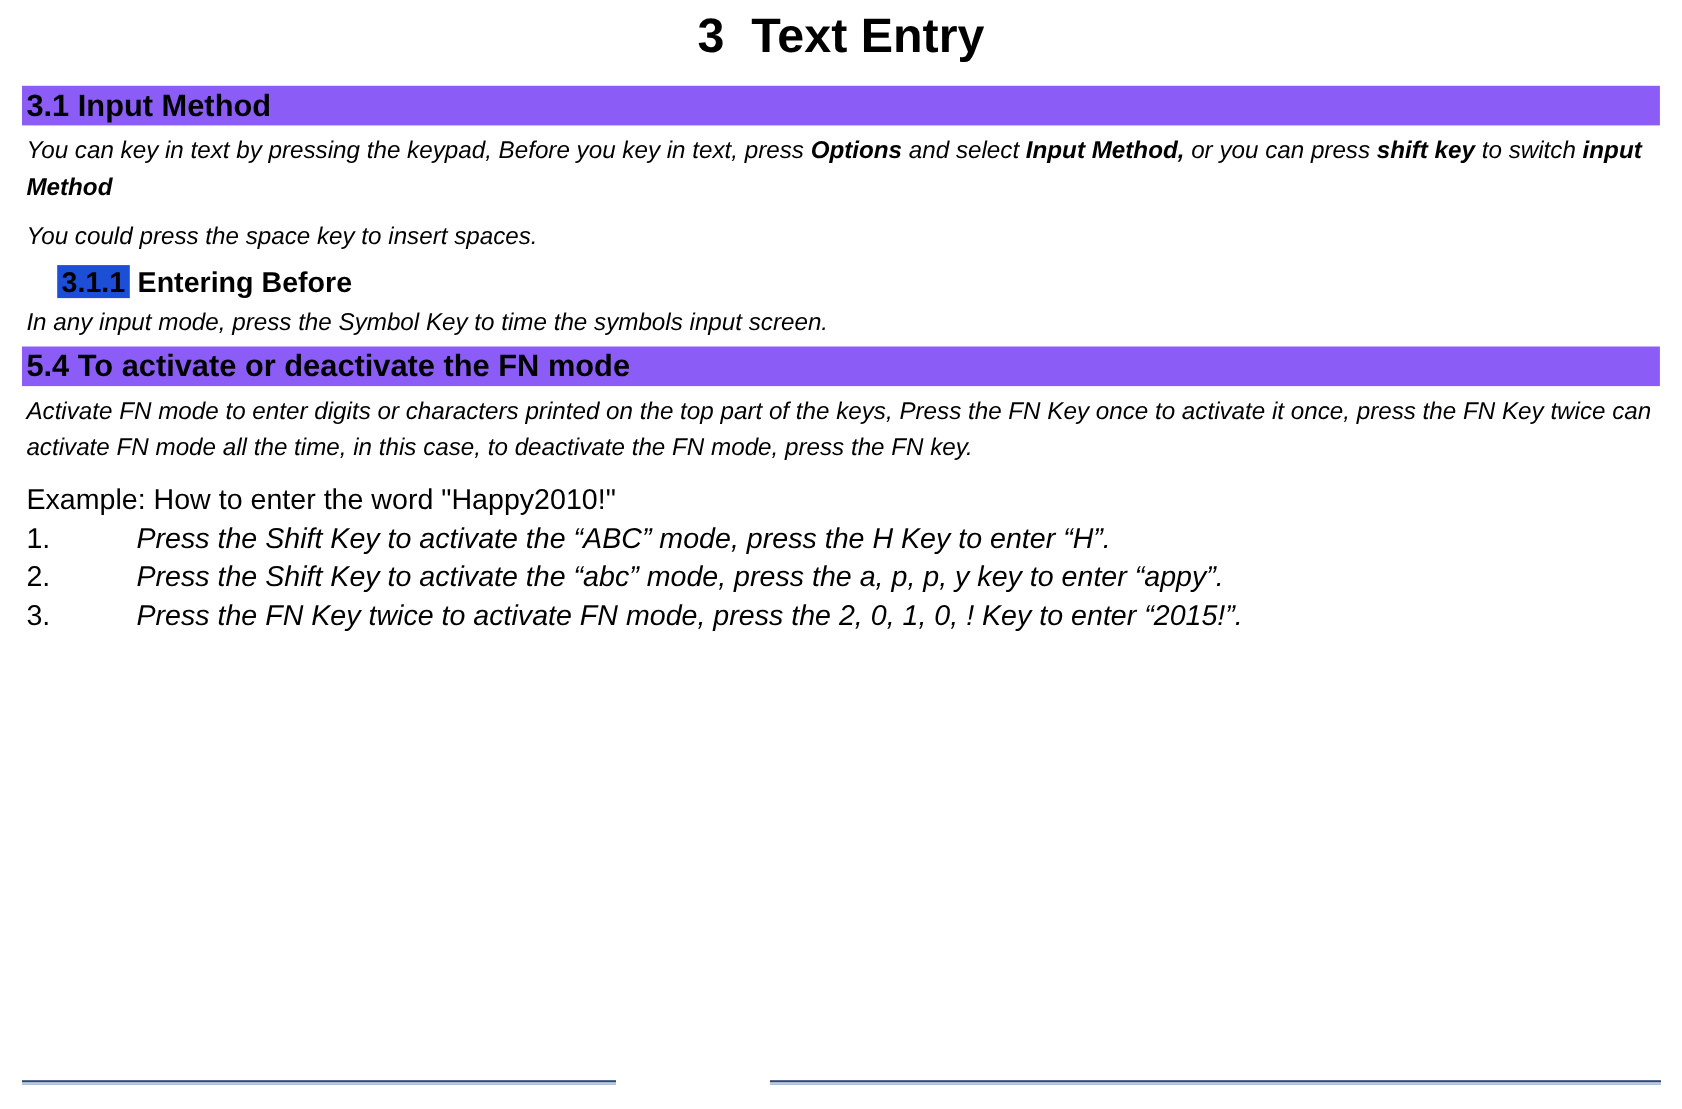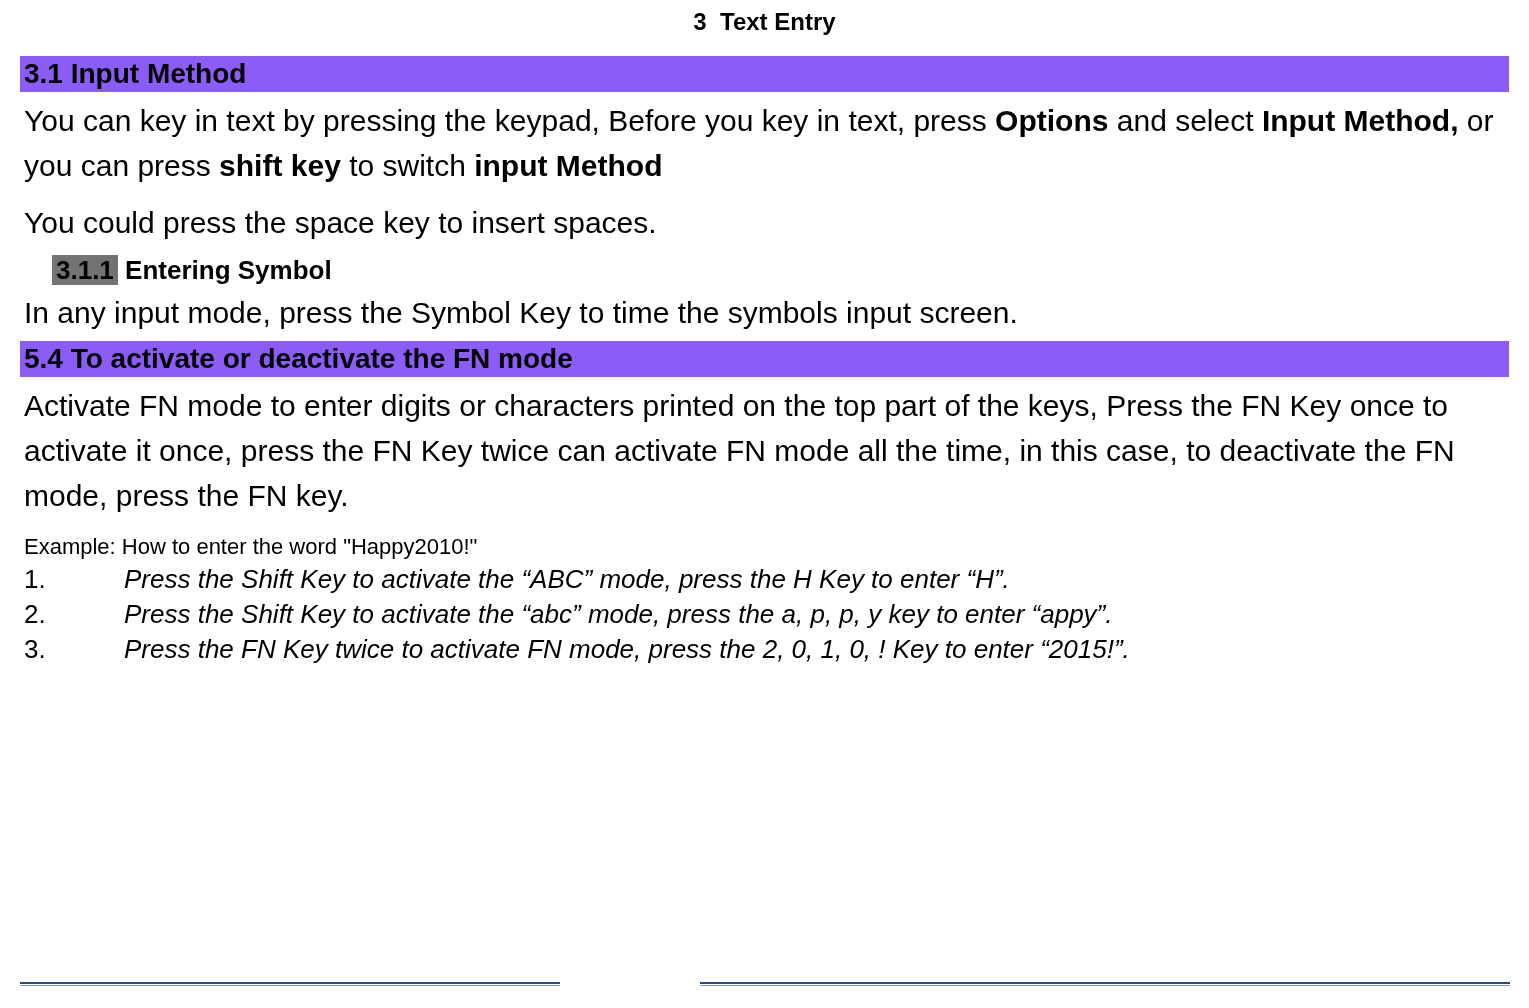--- a/index.html
+++ b/index.html
@@ -11,50 +11,51 @@
       font-family: Arial, Helvetica, sans-serif;
       background: #ffffff;
       color: #000000;
       width: 1529px;
       height: 1008px;
       position: relative;
       padding: 0 20px;
     }
     .chapter-title {
       text-align: center;
-      font-size: 24px;
+      font-size: 44px;
       font-weight: bold;
       padding: 8px 0 20px 0;
     }
     .section-heading {
       background: #8b5cf6;
       font-size: 28px;
       font-weight: bold;
       padding: 2px 4px;
       margin: 0;
     }
     .body-text {
-      font-size: 30px;
+      font-size: 22px;
       line-height: 1.5;
       padding: 6px 4px;
+      font-style: italic;
     }
     .body-text .bold {
       font-weight: bold;
     }
     .subsection-heading {
       font-size: 26px;
       font-weight: bold;
       padding: 4px 4px 4px 32px;
     }
     .subsection-number {
-      background: #737373;
+      background: #1d4ed8;
       padding: 0 4px;
     }
     .example-text {
-      font-size: 22px;
+      font-size: 26px;
       line-height: 1.35;
       padding: 8px 4px 0 4px;
     }
     .numbered-list {
       font-size: 26px;
       line-height: 1.35;
       padding: 0 4px;
     }
     .numbered-item {
       display: flex;
@@ -107,21 +108,21 @@
 <div class="body-text">
   <span>You can key in text by pressing the keypad, Before you key in text, press </span><span class="bold">Options</span><span> and select </span><span class="bold">Input Method,</span><span> or you can press </span><span class="bold">shift key</span><span> to switch </span><span class="bold">input Method</span>
 </div>
 
 <div class="body-text">
   <span>You could press the space key to insert spaces.</span>
 </div>
 
 <div class="subsection-heading">
   <span class="subsection-number">3.1.1</span>
-  <span>Entering Symbol</span>
+  <span>Entering Before</span>
 </div>
 
 <div class="body-text" style="padding-top:0;">
   <span>In any input mode, press the Symbol Key to time the symbols input screen.</span>
 </div>
 
 <div class="section-heading">
   <span>5.4 To activate or deactivate the FN mode</span>
 </div>
 

